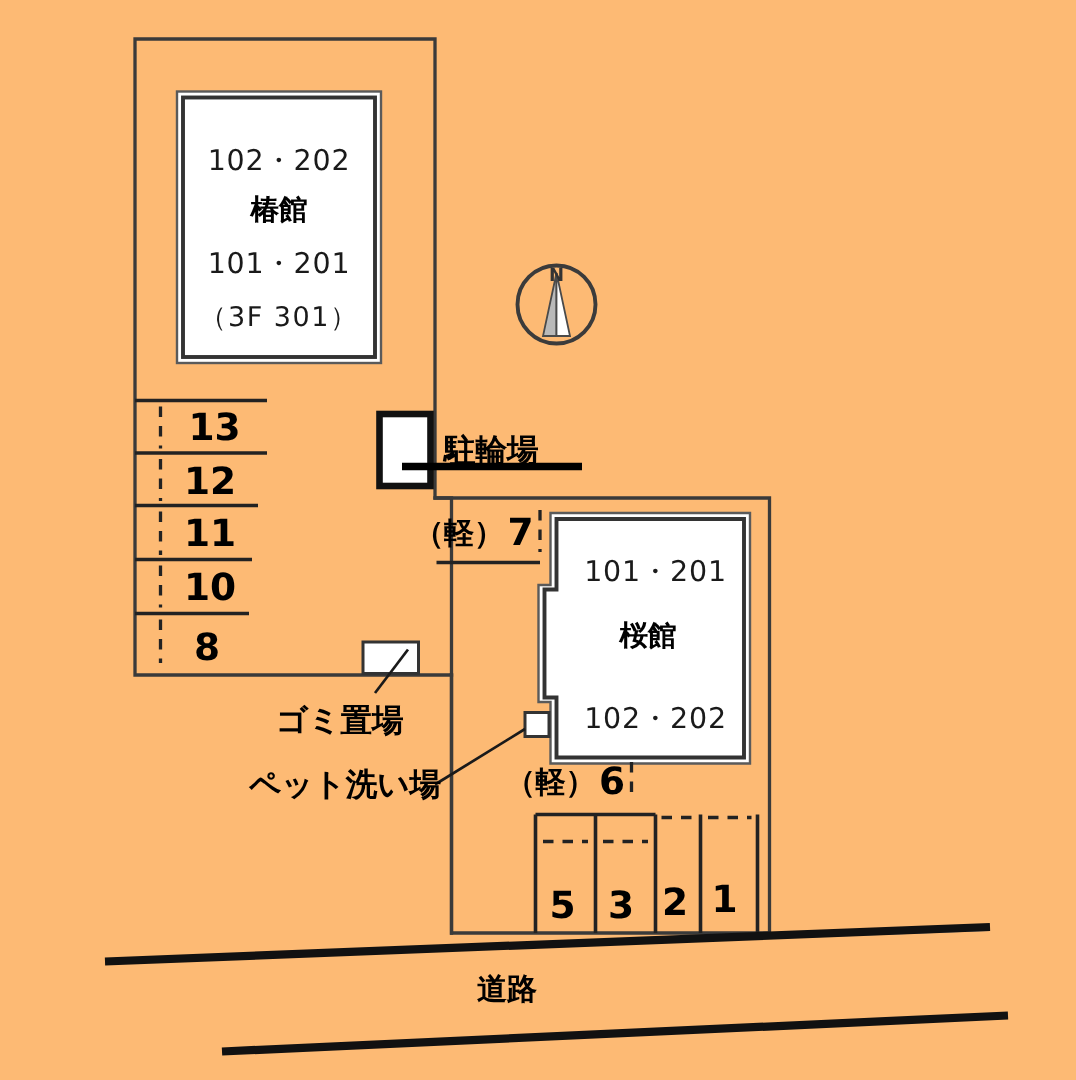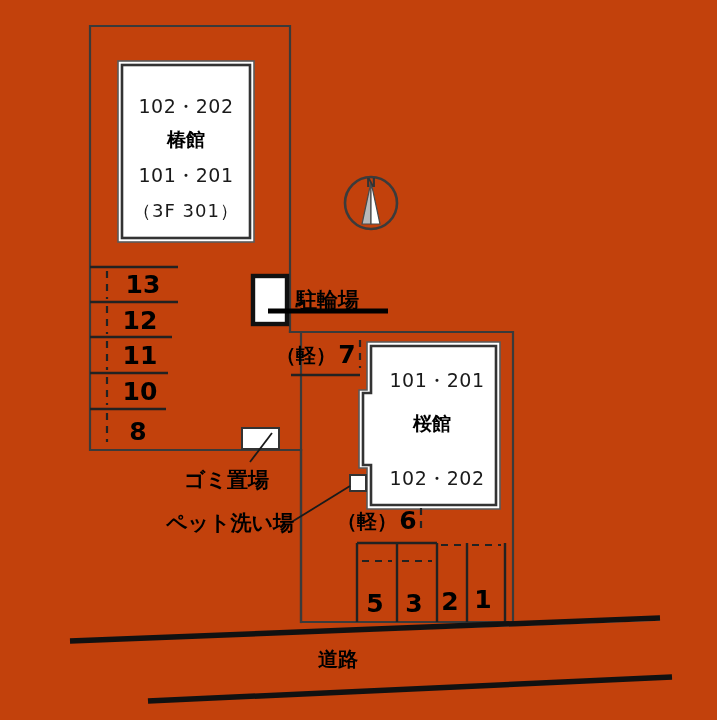--- a/index.html
+++ b/index.html
@@ -11,21 +11,21 @@
   body {
     width: 717px;
     height: 720px;
     font-family: "DejaVu Sans", "Liberation Sans", sans-serif;
     overflow: hidden;
   }
   #site-plan {
     position: relative;
     width: 717px;
     height: 720px;
-    background: #c2410c;
+    background: #fdba74;
   }
   svg#plan-svg {
     display: block;
     width: 717px;
     height: 720px;
   }
   .plot-line {
     fill: none;
     stroke: #3a3a3a;
     stroke-width: 2.2;

